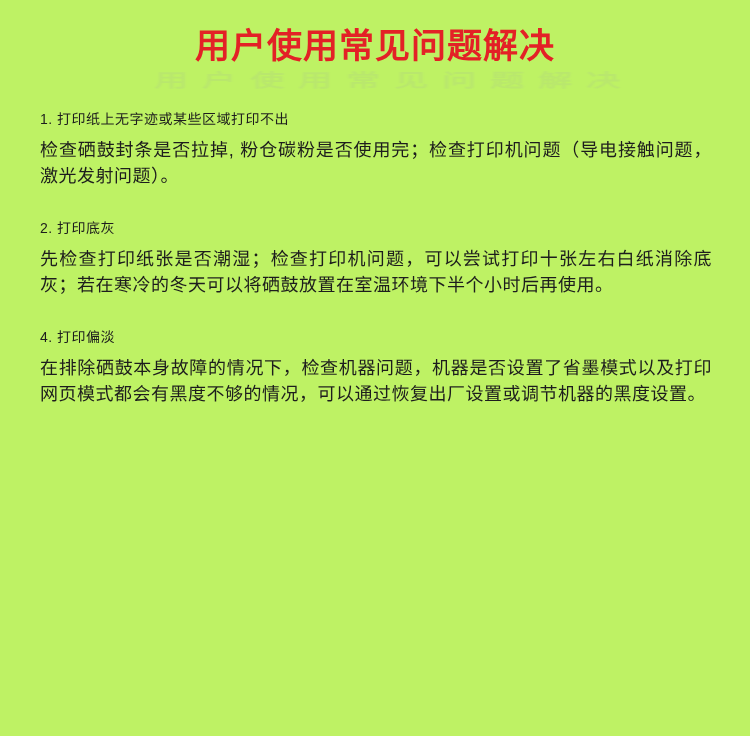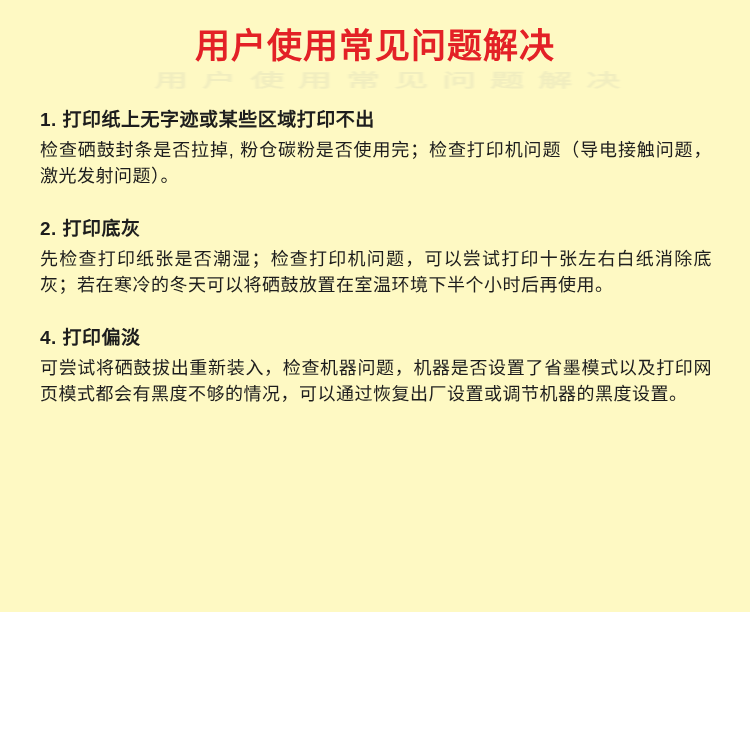--- a/index.html
+++ b/index.html
@@ -3,22 +3,22 @@
 <meta charset="utf-8">
 <style>
   * { margin: 0; padding: 0; box-sizing: border-box; }
   html, body { background: #ffffff; }
   body {
     font-family: "Liberation Sans", "DejaVu Sans", sans-serif;
   }
   .page {
     position: relative;
     width: 750px;
-    height: 612px;
-    background: #fef9c3;
+    height: 736px;
+    background: #bef264;
     overflow: hidden;
   }
   .title-wrap {
     position: relative;
     padding-top: 26px;
     text-align: center;
     height: 100px;
   }
   .page-title {
     display: inline-block;
@@ -46,22 +46,22 @@
     user-select: none;
   }
   .content {
     padding: 0 38px 0 40px;
     margin-top: 2px;
   }
   .section {
     margin-bottom: 22px;
   }
   .section-heading {
-    font-size: 19px;
-    font-weight: bold;
+    font-size: 14px;
+    font-weight: normal;
     color: #1d1d1d;
     line-height: 35px;
     letter-spacing: 0.5px;
   }
   .section-body {
     font-size: 18px;
     color: #1d1d1d;
     line-height: 26px;
     letter-spacing: 0.5px;
     text-align: justify;
@@ -86,17 +86,17 @@
 
 
 
     <div class="section">
       <div class="section-heading">2. 打印底灰</div>
       <div class="section-body">先检查打印纸张是否潮湿；检查打印机问题，可以尝试打印十张左右白纸消除底灰；若在寒冷的冬天可以将硒鼓放置在室温环境下半个小时后再使用。</div>
     </div>
 
     <div class="section">
       <div class="section-heading">4. 打印偏淡</div>
-      <div class="section-body">可尝试将硒鼓拔出重新装入，检查机器问题，机器是否设置了省墨模式以及打印网页模式都会有黑度不够的情况，可以通过恢复出厂设置或调节机器的黑度设置。</div>
+      <div class="section-body">在排除硒鼓本身故障的情况下，检查机器问题，机器是否设置了省墨模式以及打印网页模式都会有黑度不够的情况，可以通过恢复出厂设置或调节机器的黑度设置。</div>
     </div>
 
   </div>
 </div>
 
 </body></html>

